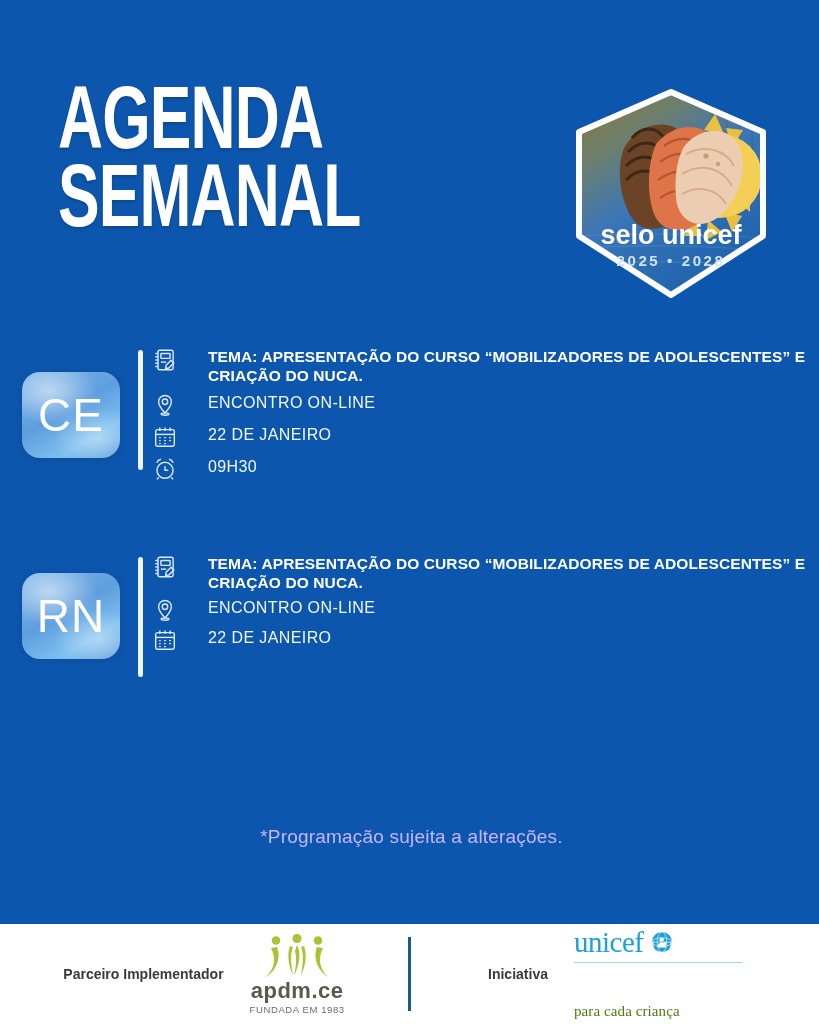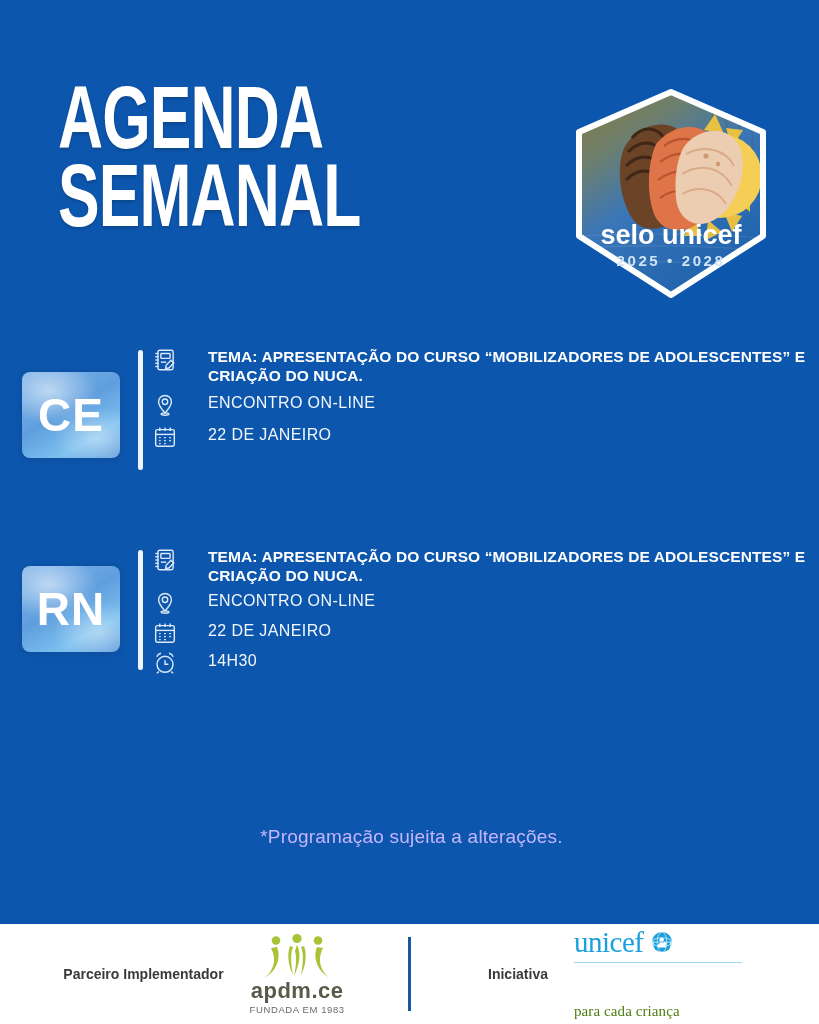--- a/index.html
+++ b/index.html
@@ -54,29 +54,29 @@
     position:relative;
     display:flex;
     align-items:flex-start;
     padding-left:22px;
     margin-bottom:60px;
     min-height:140px;
   }
 
   .state-badge {
     width:98px; height:86px;
-    border-radius:8px;
+    border-radius:18px;
     background:
       radial-gradient(ellipse 70% 55% at 28% 22%, rgba(255,255,255,0.55), rgba(255,255,255,0) 70%),
       radial-gradient(ellipse 65% 50% at 78% 78%, rgba(255,255,255,0.40), rgba(255,255,255,0) 72%),
       linear-gradient(150deg, #7fb4e8 0%, #5f9ede 45%, #7cc0ef 75%, #5d9ad9 100%);
     display:flex; align-items:center; justify-content:center;
     color:#ffffff;
     font-size:46px;
-    font-weight:bold;
+    font-weight:normal;
     letter-spacing:1px;
     flex:0 0 auto;
     margin-top:32px;
     box-shadow:0 1px 6px rgba(0,0,0,0.12);
   }
   .event.rn .state-badge { margin-top:26px;text-align:right; }
 
   .divider-bar {
     width:5px;
     border-radius:3px;
@@ -330,20 +330,33 @@
               <line x1="11.1" y1="15.4" x2="12.8" y2="15.4"></line>
               <line x1="15.8" y1="15.4" x2="17.5" y2="15.4"></line>
               <line x1="6.4" y1="18.1" x2="8.1" y2="18.1"></line>
               <line x1="11.1" y1="18.1" x2="12.8" y2="18.1"></line>
             </g>
           </svg>
         </span>
         <span class="plain-text">22 DE JANEIRO</span>
       </div>
 
+      <div class="detail-row">
+        <span class="ico">
+          <svg viewBox="0 0 24 24" fill="none" stroke="#dce9f7" stroke-width="1.3">
+            <circle cx="12" cy="13.2" r="7.4"></circle>
+            <path d="M12 9.4 v3.8 h3.1"></path>
+            <path d="M4.4 6.2 C5.1 4.5 6.6 3.3 8.3 3"></path>
+            <path d="M19.6 6.2 C18.9 4.5 17.4 3.3 15.7 3"></path>
+            <path d="M6.2 19.8 L4.6 21.5"></path>
+            <path d="M17.8 19.8 L19.4 21.5"></path>
+          </svg>
+        </span>
+        <span class="plain-text">09H30</span>
+      </div>
 
     </div>
   </div>
 
   <div class="event rn">
     <div class="state-badge">RN</div>
     <div class="divider-bar"></div>
     <div class="detail-list">
 
       <div class="detail-row">
@@ -390,33 +403,20 @@
               <line x1="11.1" y1="15.4" x2="12.8" y2="15.4"></line>
               <line x1="15.8" y1="15.4" x2="17.5" y2="15.4"></line>
               <line x1="6.4" y1="18.1" x2="8.1" y2="18.1"></line>
               <line x1="11.1" y1="18.1" x2="12.8" y2="18.1"></line>
             </g>
           </svg>
         </span>
         <span class="plain-text">22 DE JANEIRO</span>
       </div>
 
-      <div class="detail-row">
-        <span class="ico">
-          <svg viewBox="0 0 24 24" fill="none" stroke="#dce9f7" stroke-width="1.3">
-            <circle cx="12" cy="13.2" r="7.4"></circle>
-            <path d="M12 9.4 v3.8 h3.1"></path>
-            <path d="M4.4 6.2 C5.1 4.5 6.6 3.3 8.3 3"></path>
-            <path d="M19.6 6.2 C18.9 4.5 17.4 3.3 15.7 3"></path>
-            <path d="M6.2 19.8 L4.6 21.5"></path>
-            <path d="M17.8 19.8 L19.4 21.5"></path>
-          </svg>
-        </span>
-        <span class="plain-text">14H30</span>
-      </div>
 
     </div>
   </div>
 </div>
 
 <div class="note">*Programação sujeita a alterações.</div>
 
 <div class="footer">
 
   <div class="footer-half">

